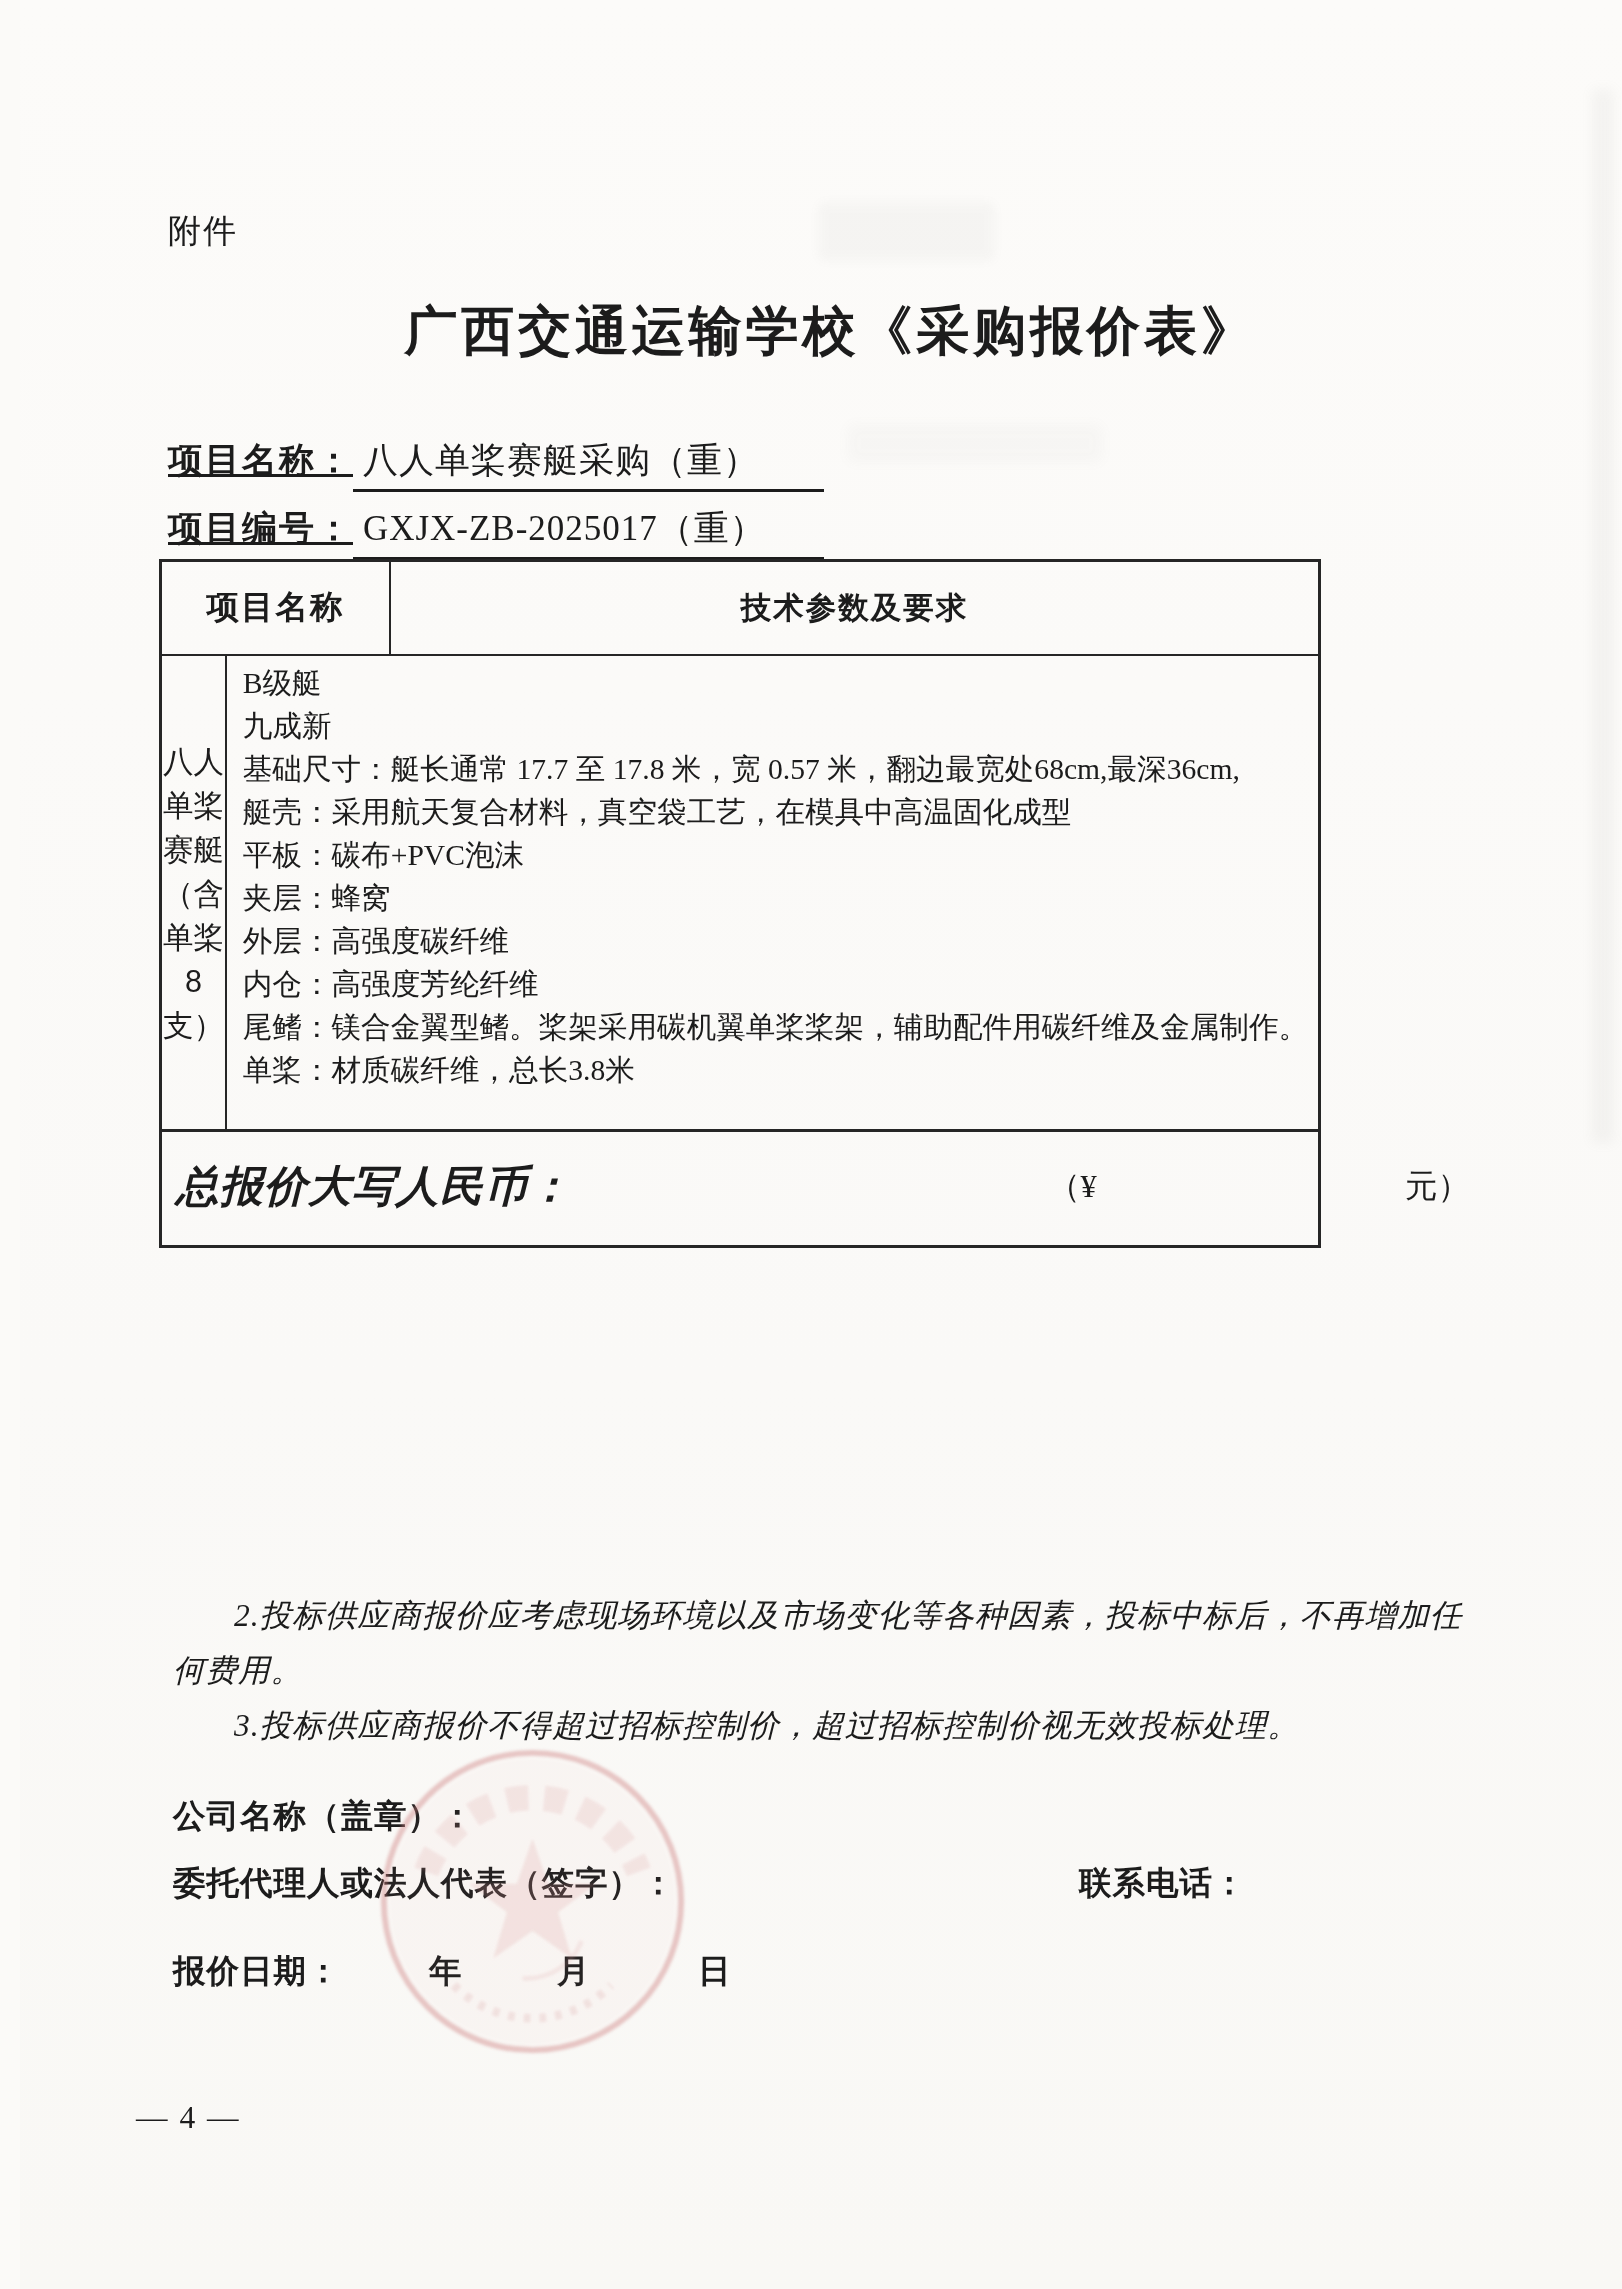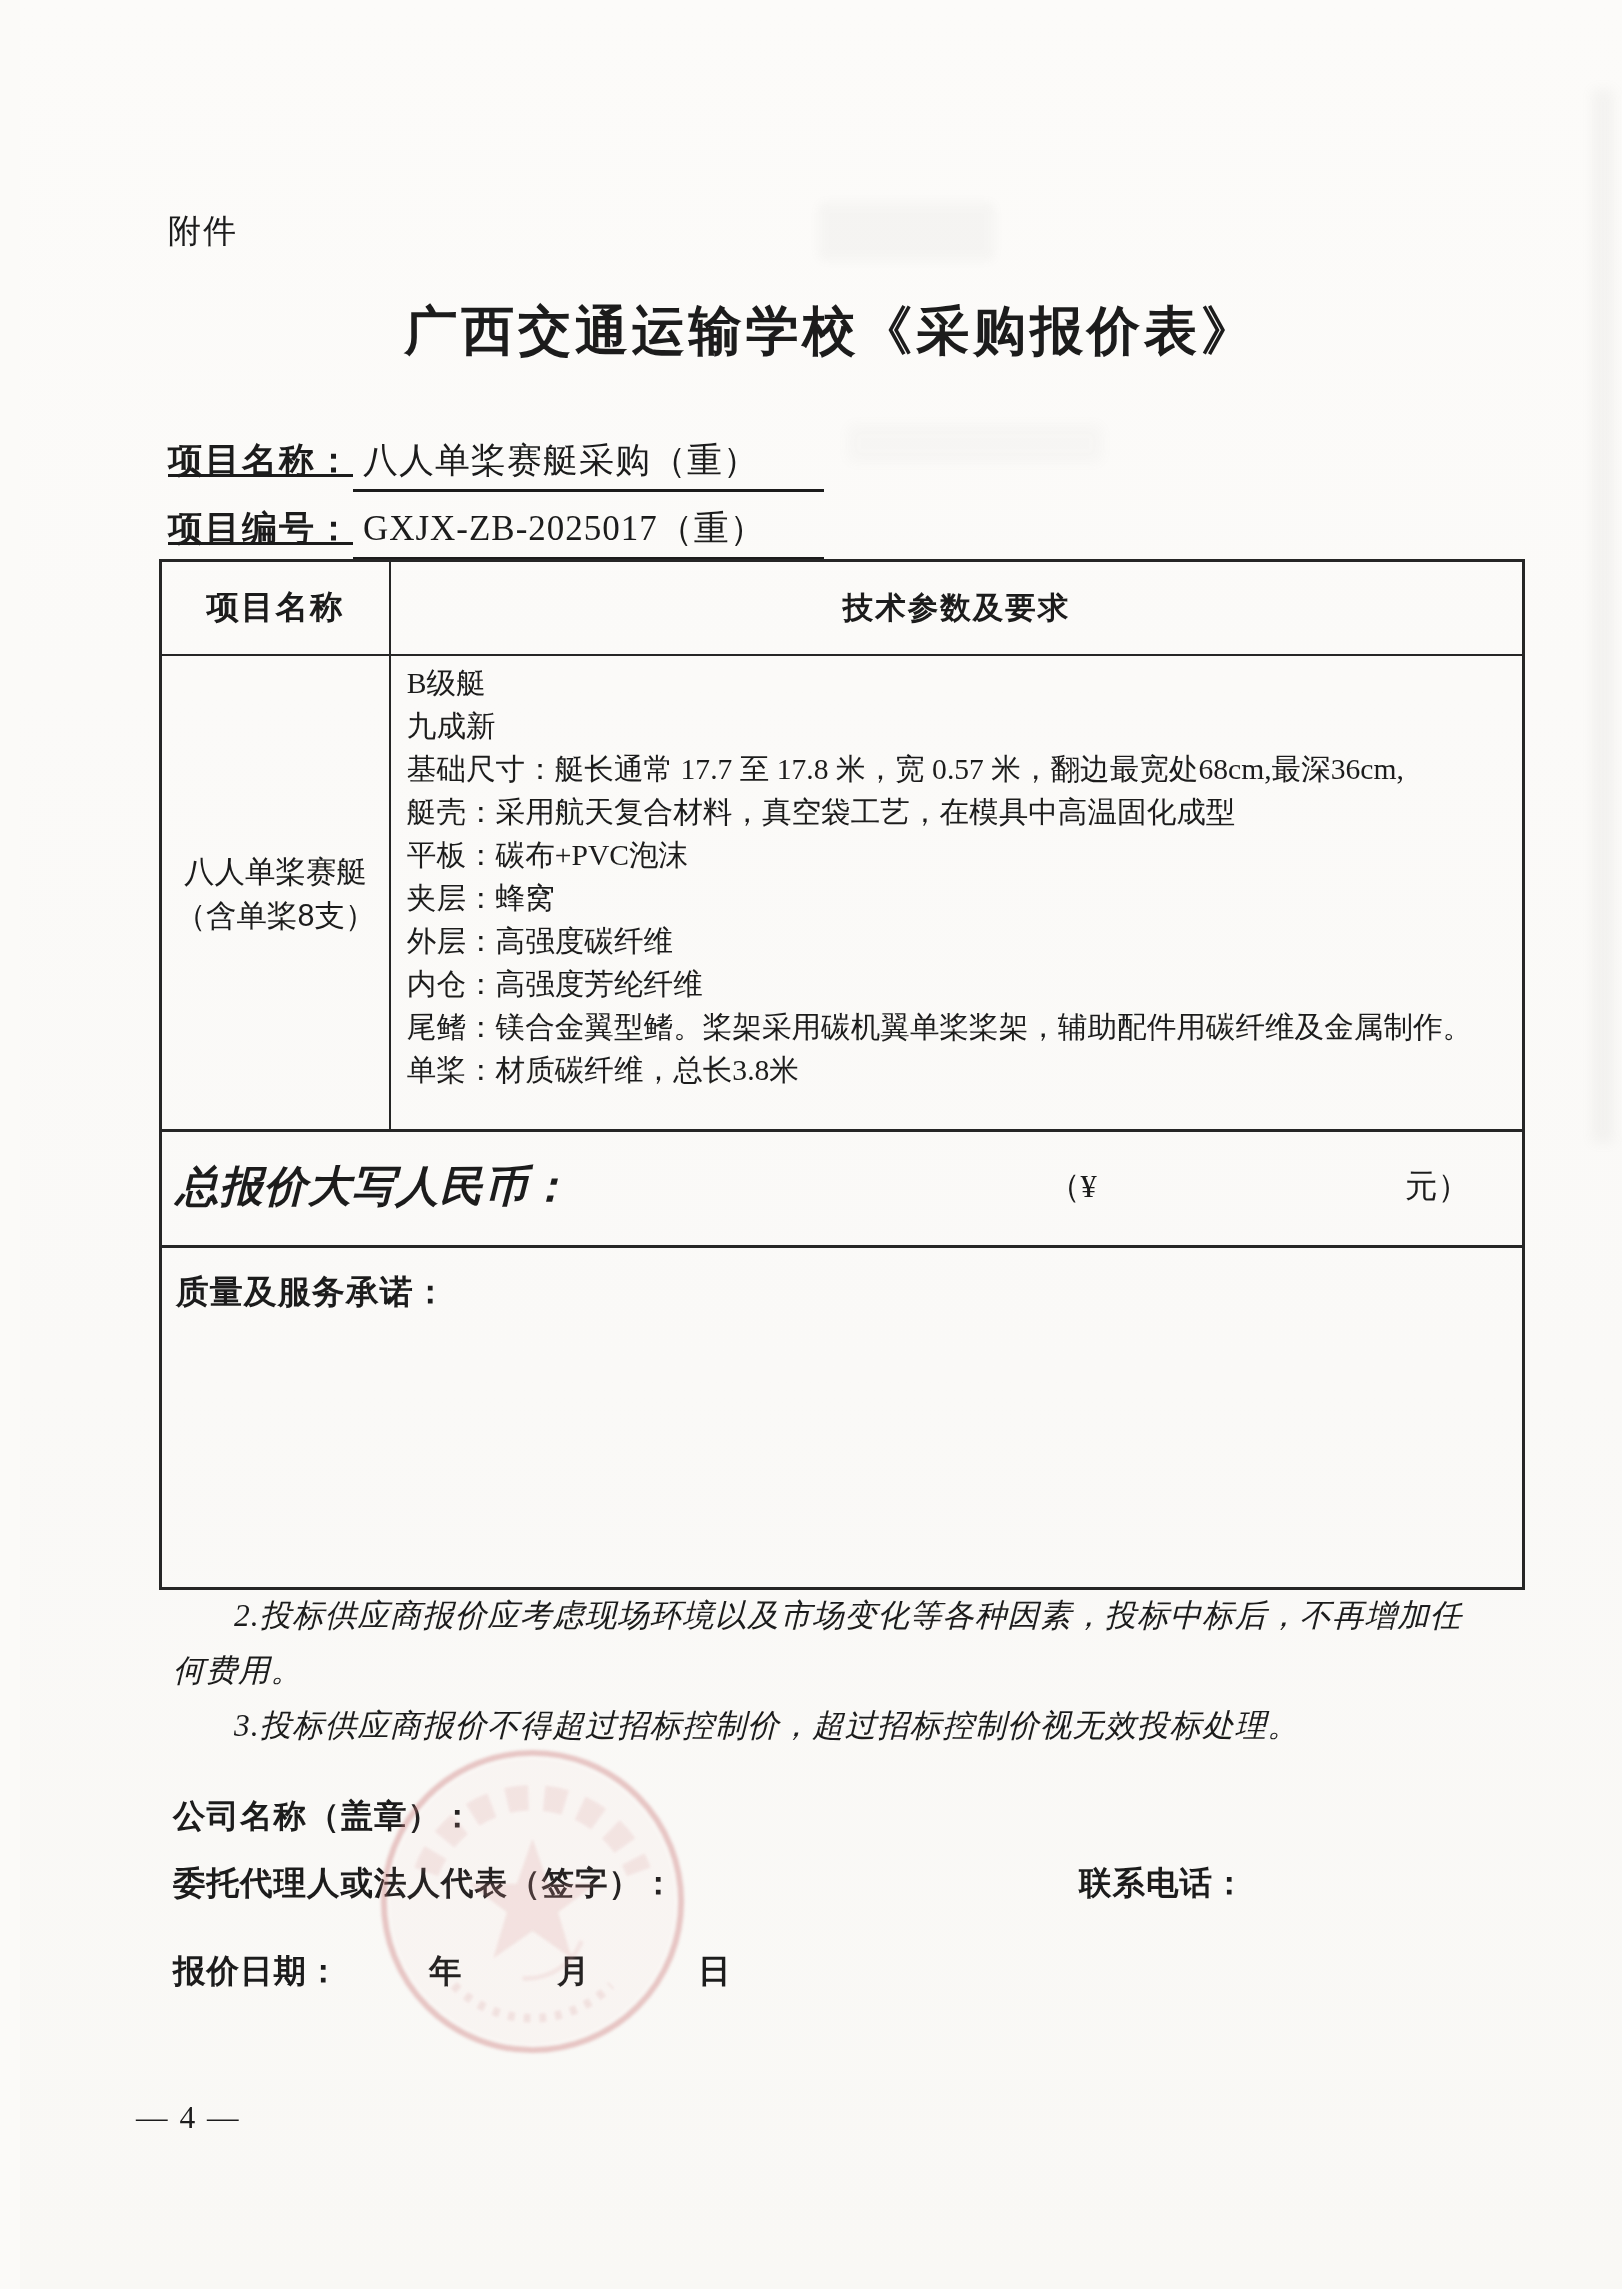--- a/index.html
+++ b/index.html
@@ -27,21 +27,21 @@
   .underlined-value{
     display:inline-block;
     font-family:"Liberation Serif", serif;font-weight:500;
     border-bottom:3px solid #1c1c1c;
     padding:0 7.9px 4.9px 9.9px;
     min-width:453px;
     letter-spacing:1px;
   }
 
   
-  .spec-table{position:absolute;left:139px;top:559px;width:1366px;border:3px solid #262626;box-sizing:border-box;background:transparent;}
+  .spec-table{position:absolute;left:139px;top:559px;width:1162px;border:3px solid #262626;box-sizing:border-box;background:transparent;}
   .t-row{display:flex;box-sizing:border-box;}
   .t-header{height:94px;border-bottom:2px solid #262626;}
   .t-body{height:473px;}
   .t-total{height:116px;border-top:3px solid #262626;position:relative;}
   .t-quality{height:342px;border-top:3px solid #262626;}
   .cell{box-sizing:border-box;}
   .col1{width:229px;border-right:2px solid #262626;display:flex;flex-direction:column;align-items:center;justify-content:center;}
   .col2{flex:1;}
   .th1{font-size:32.5px;font-weight:600;letter-spacing:2px;}
   .th2{display:flex;align-items:center;justify-content:center;font-size:30.5px;font-weight:600;letter-spacing:2px;}
@@ -127,23 +127,20 @@
         <div class="spec-line">单桨：材质碳纤维，总长3.8米</div>
       </div>
     </div>
 
     <div class="t-row t-total">
       <span class="total-label">总报价大写人民币：</span>
       <span class="cur-open">（¥</span>
       <span class="cur-close">元）</span>
     </div>
 
-    <div class="t-row t-quality">
-      <div class="quality-label">质量及服务承诺：</div>
-    </div>
 
   </div>
 
   <div class="notes">
     <div class="note-line note-indent">2.投标供应商报价应考虑现场环境以及市场变化等各种因素，投标中标后，不再增加任</div>
     <div class="note-line">何费用。</div>
     <div class="note-line note-indent">3.投标供应商报价不得超过招标控制价，超过招标控制价视无效投标处理。</div>
   </div>
 
   <div class="sig-line sig-company">公司名称（盖章）：</div>

